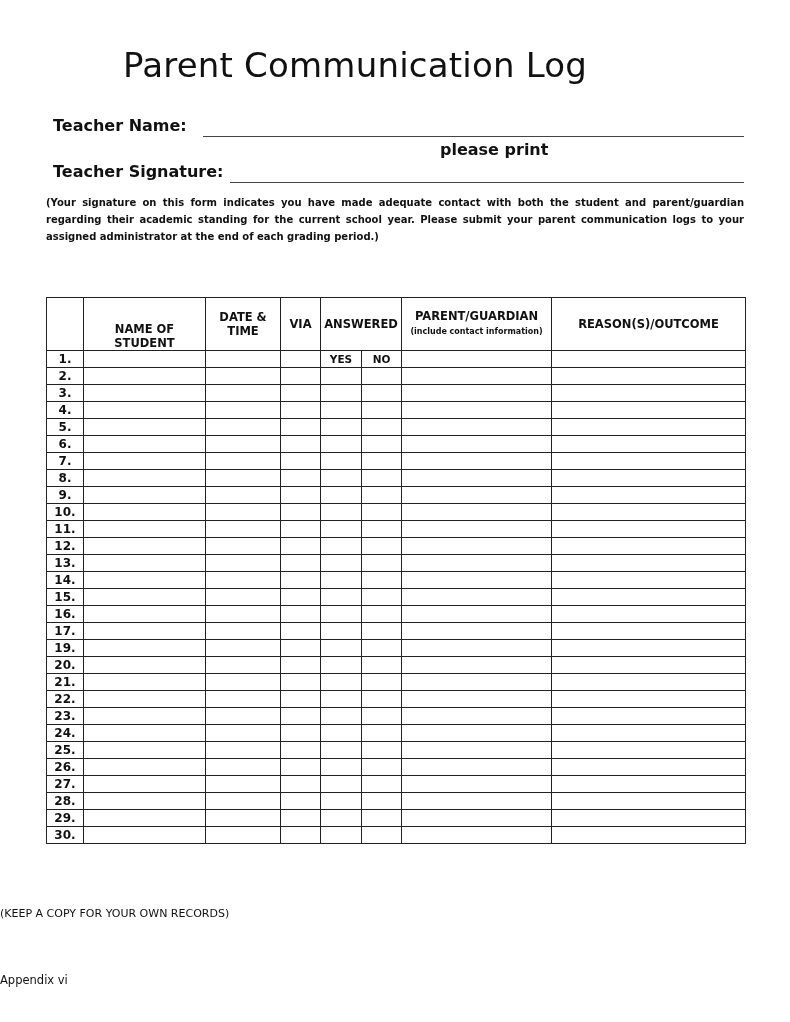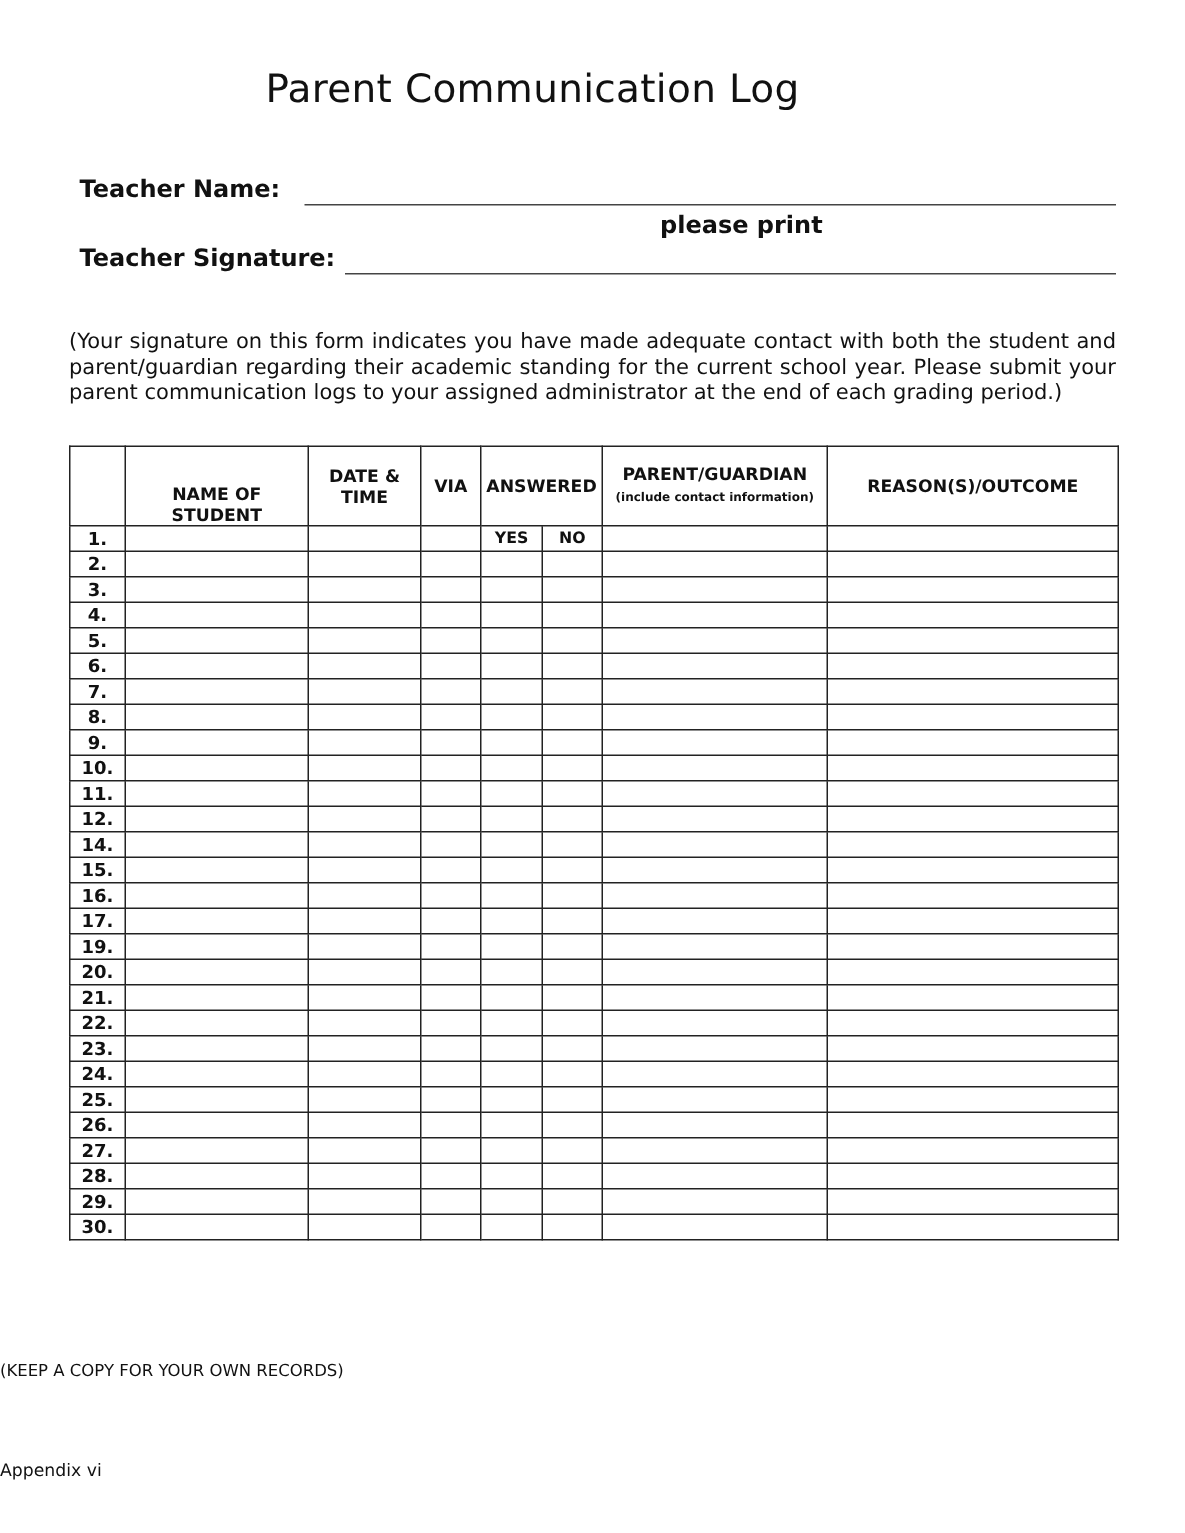--- a/index.html
+++ b/index.html
@@ -1,24 +1,24 @@
 <!DOCTYPE html>
 <html><head>
 <meta charset="utf-8">
 <style>
   html, body { margin: 0; padding: 0; background: #ffffff; }
   body { width: 790px; height: 1022px; position: relative; overflow: hidden;
          font-family: "DejaVu Sans", "Liberation Sans", sans-serif; color: #111; }
   .title { position: absolute; top: 45px; left: 0; width: 710px; text-align: center;
-           font-size: 26px; font-weight: normal; letter-spacing: 0.2px; }
+           font-size: 34px; font-weight: normal; letter-spacing: 0.2px; }
   .field-label { position: absolute; font-size: 16px; font-weight: bold; }
   .line { position: absolute; height: 0; border-top: 1px solid #444; }
   .hint { position: absolute; font-size: 16px; font-weight: bold; }
-  .note { position: absolute; left: 46px; top: 220px; width: 698px; font-size: 14px;
-          font-weight: normal; line-height: 17px; text-align: justify; }
+  .note { position: absolute; left: 46px; top: 194px; width: 698px; font-size: 10px;
+          font-weight: bold; line-height: 17px; text-align: justify; }
   table.log { position: absolute; left: 46px; top: 297px; border-collapse: collapse;
               table-layout: fixed; width: 699px; }
   table.log td, table.log th { border: 1.5px solid #222; padding: 0; text-align: center;
               font-weight: bold; overflow: hidden; white-space: nowrap; }
   table.log th { font-size: 11.5px; line-height: 14px; height: 31px; }
   table.log th .sub { display: block; font-size: 8px; font-weight: bold; margin-top: 2px; }
   table.log td { height: 16px; font-size: 11.5px; line-height: 16px; }
   table.log td.num { font-size: 12px; }
   table.log td.yn { font-size: 10.5px; }
   .footer { position: absolute; left: 0; width: 790px; text-align: left; font-size: 11px; }
@@ -181,20 +181,30 @@
         <td class="num">12.</td>
         <td></td>
         <td></td>
         <td></td>
         <td class="yn"></td>
         <td class="yn"></td>
         <td></td>
         <td></td>
       </tr>
       <tr>
+        <td class="num">13.</td>
+        <td></td>
+        <td></td>
+        <td></td>
+        <td class="yn"></td>
+        <td class="yn"></td>
+        <td></td>
+        <td></td>
+      </tr>
+      <tr>
         <td class="num">14.</td>
         <td></td>
         <td></td>
         <td></td>
         <td class="yn"></td>
         <td class="yn"></td>
         <td></td>
         <td></td>
       </tr>
       <tr>

